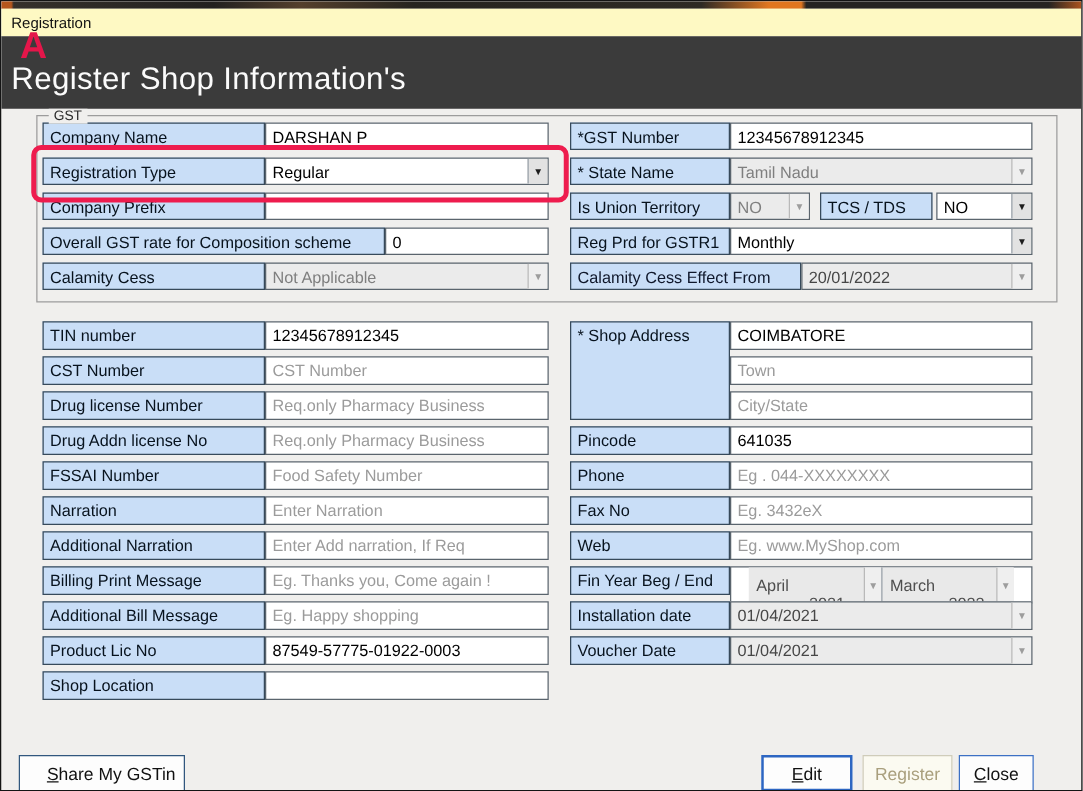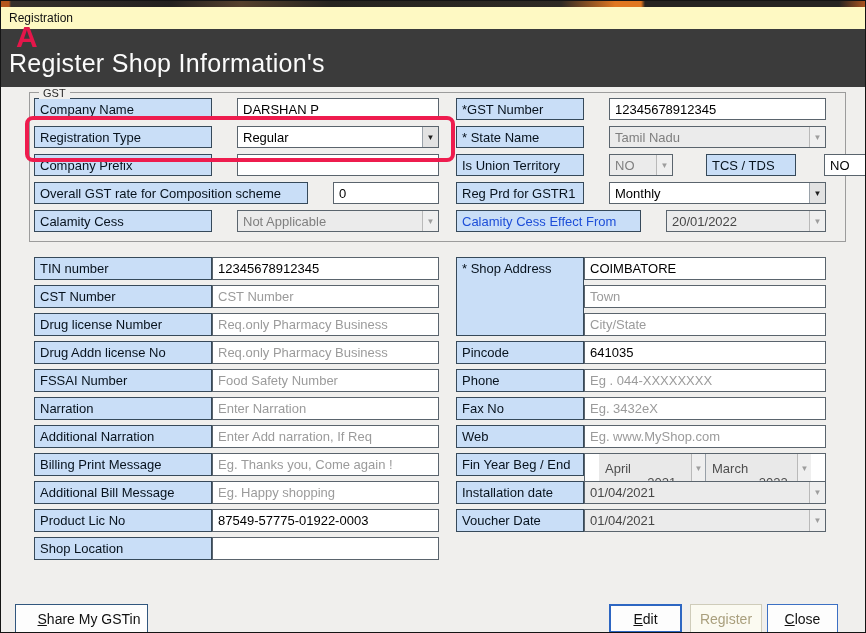--- a/index.html
+++ b/index.html
@@ -30,29 +30,29 @@
   }
   
   .grp { position:absolute; left:28px; top:91px; width:817px; height:150px; border:1px solid #9c9c9c; }
   .legend { position:absolute; left:38px; top:86px; padding:0 4px; background:#f0efed; font-size:11px; color:#2a2a2a; z-index:2; }
 
   .col { position:absolute; display:flex; flex-direction:column; }
   .gst-left  { left:33px;  top:97px; width:405px; gap:6px; }
   .gst-right { left:455px; top:97px; width:370px; gap:6px; }
   .det-left  { left:33px;  top:256px; width:405px; gap:5px; }
   .det-right { left:455px; top:256px; width:370px; gap:5px; }
-  .gst-left .row, .gst-right .row { height:22px;gap:25px; }
+  .gst-left .row, .gst-right .row { height:22px; }
   .det-left .row, .det-right .row { height:23px; }
   .row { display:flex; }
 
   .lbl {
     background:#c9def7; border:1px solid #36495a; color:#07121d;
     display:flex; align-items:center; padding:0 5px; font-size:13px; flex:0 0 auto;
   }
-  .lbl.gray { color:#1d4ed8; }
+  .lbl.gray { color:#0f172a; }
   .fld {
     background:#ffffff; border:1px solid #5a646d; color:#000;
     display:flex; align-items:center; padding:0 5px; font-size:13px; flex:1 1 auto; overflow:hidden; white-space:nowrap;
   }
   .fld.cmb { padding-right:0; }
   .fld.dis { background:#ebebeb; }
   .ph  { color:#9b9b9b; }
   .tgray { color:#7f7f7f; }
   .tdark { color:#474747; }
 
@@ -81,21 +81,21 @@
 
   .btn {
     position:absolute; display:flex; align-items:center; justify-content:center;
     background:#fdfdfd; font-size:14px; color:#111;
   }
   .btn .mn { display:block; }
   .btn .mn::first-letter { text-decoration:underline; }
   .btn-share { left:14px; top:603px; width:133px; height:29px; border:1px solid #31577e;padding-left:15px; }
   .btn-edit  { left:608px; top:603px; width:73px; height:29px; border:2px solid #2d66c2; }
   .btn-reg   { left:689px; top:603px; width:72px; height:29px; border:1px solid #cfccba; background:#fbfaf1; color:#a99f7d; }
-  .btn-close { left:766px; top:603px; width:71px; height:29px; border:1px solid #3c70c4; }
+  .btn-close { left:766px; top:603px; width:60px; height:29px; border:1px solid #3c70c4; }
 </style>
 </head>
 <body>
 
 <div class="screen">
   <div class="desk"></div>
 
   <div class="titlebar">
     <span class="wt">Registration</span>
   </div>

